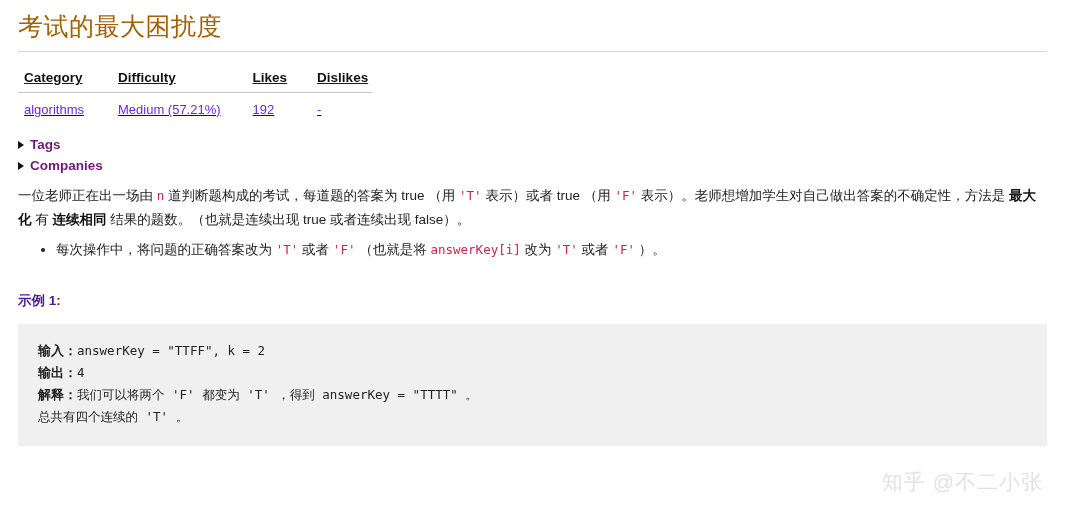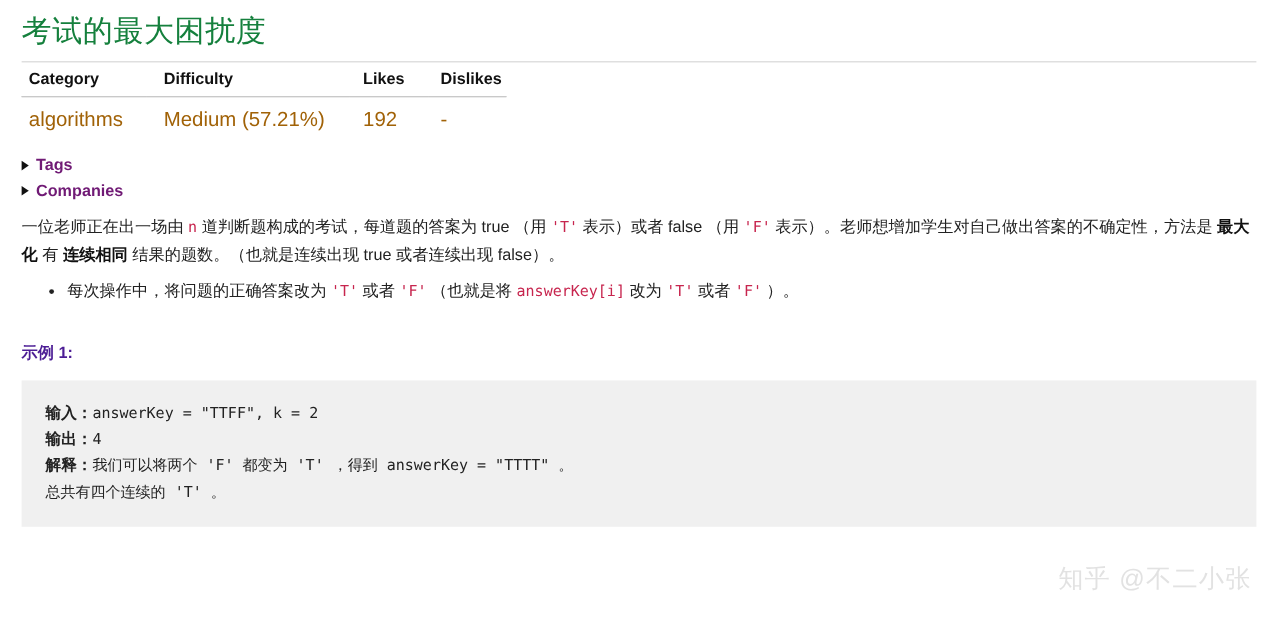--- a/index.html
+++ b/index.html
@@ -17,54 +17,55 @@
     -webkit-font-smoothing: antialiased;
   }
   .page {
     padding: 0 18px;
     box-sizing: border-box;
     width: 1065px;
   }
 
   
   .title {
-    color: #15803d;
+    color: #a16207;
     font-size: 25px;
     font-weight: 400;
     letter-spacing: 0.5px;
     margin: 0;
     padding: 9px 0 0 0;
     line-height: 34px;
   }
   .title-rule {
     border: 0;
     border-top: 1px solid #d8d8d8;
     margin: 8px 0 0 0;
     height: 0;
   }
 
   
   .meta-table {
     border-collapse: collapse;
-    margin-top: 2px;
-    font-size: 13.5px;
+    margin-top: 14px;
+    font-size: 13.5px;
+    text-decoration: underline;
   }
   .meta-table th {
     font-weight: bold;
     text-align: left;
     padding: 4px 20px 7px 6px;
     border-bottom: 1px solid #c9c9c9;
     color: #111;
     font-size: 13.5px;
     white-space: nowrap;
   }
   .meta-table td {
     padding: 9px 20px 6px 6px;
-    color: #a16207;
-    font-size: 17px;
+    color: #6d28d9;
+    font-size: 13px;
     white-space: nowrap;
   }
   .meta-table th.col-difficulty,
   .meta-table td.col-difficulty { padding-left: 14px; }
   .meta-table th.col-likes,
   .meta-table td.col-likes { padding-left: 12px; }
   .meta-table th.col-dislikes,
   .meta-table td.col-dislikes { padding-left: 10px; padding-right: 4px; }
 
   
@@ -182,21 +183,21 @@
     <div class="collapsible">
       <span class="tri"></span>
       <span>Tags</span>
     </div>
     <div class="collapsible">
       <span class="tri"></span>
       <span>Companies</span>
     </div>
   </div>
 
-  <p class="para"><span>一位老师正在出一场由 </span><code class="inline">n</code><span> 道判断题构成的考试，每道题的答案为 true （用 </span><code class="inline">'T'</code><span> 表示）或者 false （用 </span><code class="inline">'F'</code><span> 表示）。老师想增加学生对自己做出答案的不确定性，方法是 </span><b>最大化</b><span> 有 </span><b>连续相同</b><span> 结果的题数。（也就是连续出现 true 或者连续出现 false）。</span></p>
+  <p class="para"><span>一位老师正在出一场由 </span><code class="inline">n</code><span> 道判断题构成的考试，每道题的答案为 true （用 </span><code class="inline">'T'</code><span> 表示）或者 true （用 </span><code class="inline">'F'</code><span> 表示）。老师想增加学生对自己做出答案的不确定性，方法是 </span><b>最大化</b><span> 有 </span><b>连续相同</b><span> 结果的题数。（也就是连续出现 true 或者连续出现 false）。</span></p>
 
 
   <ul class="steps">
     <li><span>每次操作中，将问题的正确答案改为 </span><code class="inline">'T'</code><span> 或者 </span><code class="inline">'F'</code><span> （也就是将 </span><code class="inline">answerKey[i]</code><span> 改为 </span><code class="inline">'T'</code><span> 或者 </span><code class="inline">'F'</code><span> ）。</span></li>
   </ul>
 
 
   <div class="example-label">示例 1:</div>
 
   <div class="codeblock"><span class="lbl">输入：</span><span>answerKey = "TTFF", k = 2</span>

